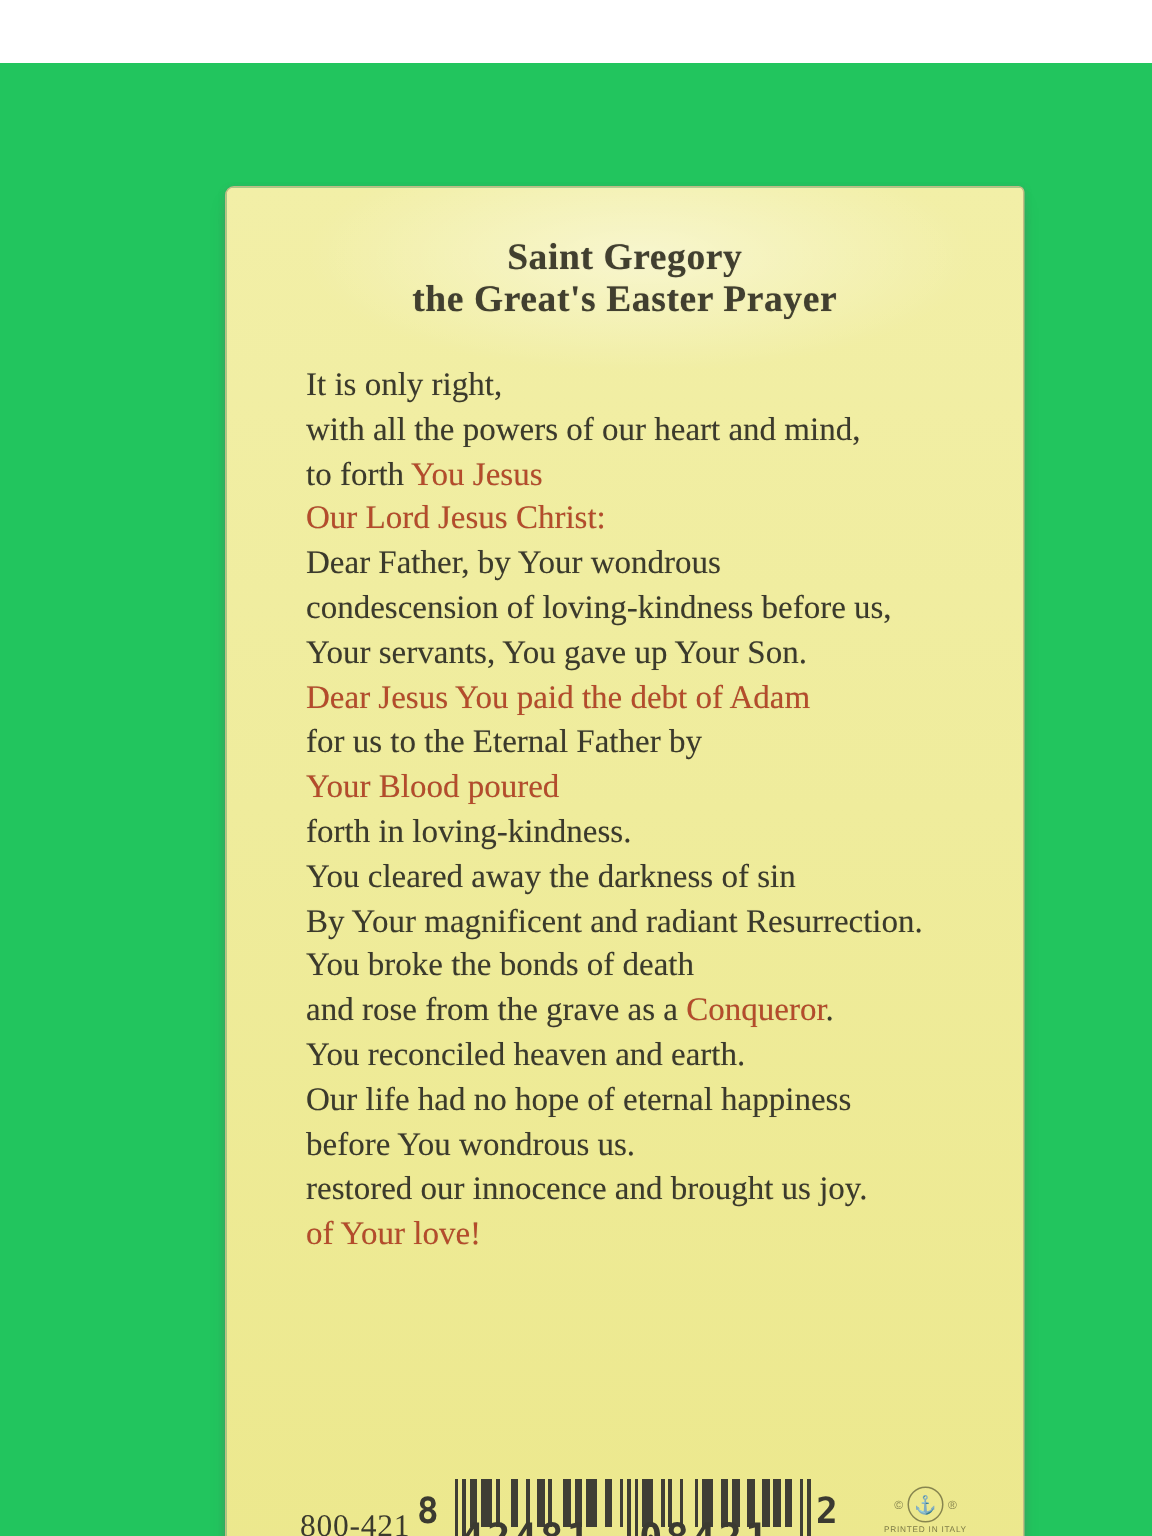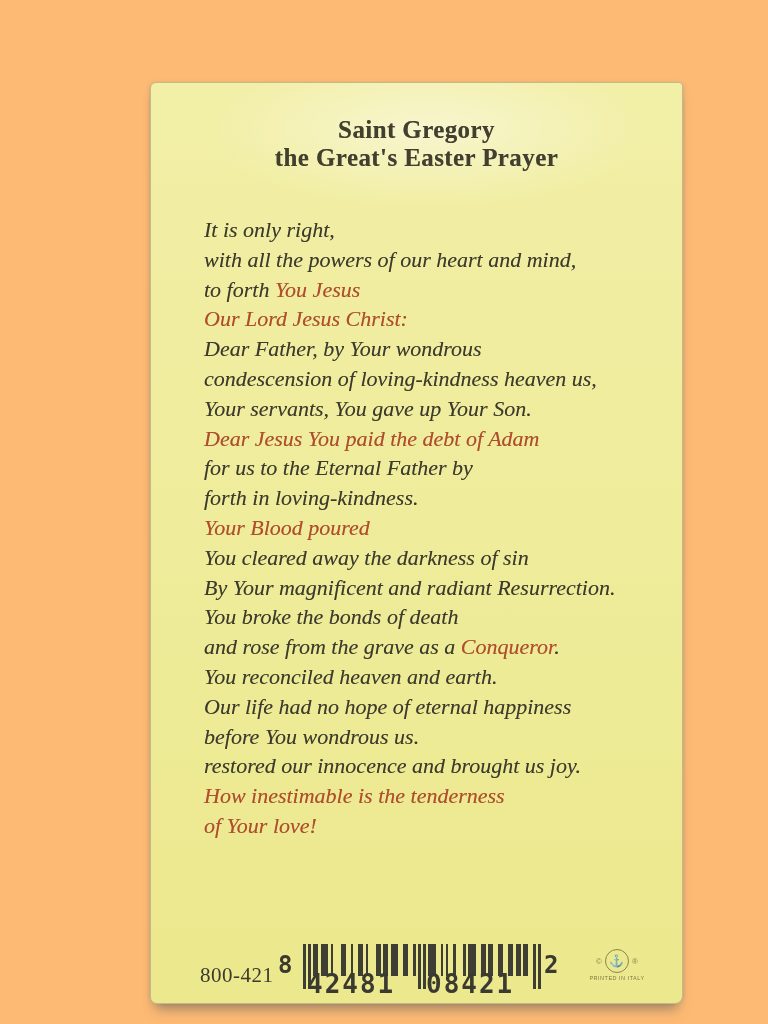--- a/index.html
+++ b/index.html
@@ -5,21 +5,22 @@
   html,body{margin:0;padding:0;}
   body{
     width:768px;height:1024px;
     background:#ffffff;
     font-family:"Liberation Serif","DejaVu Serif",serif;
     position:relative;
     overflow:hidden;
   }
   .photo{
     position:absolute;inset:0;
-    background:#fdba74;
+    background:#22c55e;
+    margin-top:42px;
   }
   .card{
     position:absolute;
     left:150px;top:82px;
     width:531px;height:920px;
     background:linear-gradient(180deg,#f2efa7 0%,#efec9c 45%,#ece88d 100%);
     border:1px solid #c2bb87;
     border-radius:6px 4px 8px 7px;
     box-shadow:
       0 10px 12px -5px rgba(90,90,90,.55),
@@ -39,23 +40,22 @@
     text-align:center;
     font-weight:bold;
     font-size:25px;
     line-height:28px;
     letter-spacing:.4px;
     color:#413f2f;
     text-shadow:0 0 .6px rgba(60,58,40,.55);
   }
   .prayer{
     position:absolute;
-    left:53px;top:132px;
+    left:53px;top:116px;
     width:460px;
-    font-style:italic;
     font-size:22px;
   }
   .pline{
     height:29.8px;
     line-height:29.8px;
     white-space:nowrap;
     text-shadow:0 0 .5px rgba(70,65,45,.4);
   }
   .footer-code{
     position:absolute;
@@ -125,35 +125,34 @@
       <div>Saint Gregory</div>
       <div>the Great's Easter Prayer</div>
     </div>
 
     <div class="prayer">
         <div class="pline"><span style="color: rgb(59, 58, 44);">It is only right,</span></div>
         <div class="pline"><span style="color: rgb(59, 58, 44);">with all the powers of our heart and mind,</span></div>
         <div class="pline"><span style="color: rgb(59, 58, 44);">to forth </span><span style="color: rgb(181, 75, 43);">You Jesus</span></div>
         <div class="pline"><span style="color: rgb(181, 75, 43);">Our Lord Jesus Christ:</span></div>
         <div class="pline"><span style="color: rgb(59, 58, 44);">Dear Father, by Your wondrous</span></div>
-        <div class="pline"><span style="color: rgb(59, 58, 44);">condescension of loving-kindness heaven us,</span></div>
+        <div class="pline"><span style="color: rgb(59, 58, 44);">condescension of loving-kindness before us,</span></div>
         <div class="pline"><span style="color: rgb(59, 58, 44);">Your servants, You gave up Your Son.</span></div>
         <div class="pline"><span style="color: rgb(181, 75, 43);">Dear Jesus You paid the debt of Adam</span></div>
         <div class="pline"><span style="color: rgb(59, 58, 44);">for us to the Eternal Father by</span></div>
+        <div class="pline"><span style="color: rgb(181, 75, 43);">Your Blood poured</span></div>
         <div class="pline"><span style="color: rgb(59, 58, 44);">forth in loving-kindness.</span></div>
-        <div class="pline"><span style="color: rgb(181, 75, 43);">Your Blood poured</span></div>
         <div class="pline"><span style="color: rgb(59, 58, 44);">You cleared away the darkness of sin</span></div>
         <div class="pline"><span style="color: rgb(59, 58, 44);">By Your magnificent and radiant Resurrection.</span></div>
         <div class="pline"><span style="color: rgb(59, 58, 44);">You broke the bonds of death</span></div>
         <div class="pline"><span style="color: rgb(59, 58, 44);">and rose from the grave as a </span><span style="color: rgb(181, 75, 43);">Conqueror</span><span style="color: rgb(59, 58, 44);">.</span></div>
         <div class="pline"><span style="color: rgb(59, 58, 44);">You reconciled heaven and earth.</span></div>
         <div class="pline"><span style="color: rgb(59, 58, 44);">Our life had no hope of eternal happiness</span></div>
         <div class="pline"><span style="color: rgb(59, 58, 44);">before You wondrous us.</span></div>
         <div class="pline"><span style="color: rgb(59, 58, 44);">restored our innocence and brought us joy.</span></div>
-        <div class="pline"><span style="color: rgb(181, 75, 43);">How inestimable is the tenderness</span></div>
         <div class="pline"><span style="color: rgb(181, 75, 43);">of Your love!</span></div>
       </div>
 
     <div class="footer-code">800-421</div>
 
     <div class="barcode">
       <svg id="barcode-svg" width="238" height="46" shape-rendering="crispEdges">
           <rect x="0.0" y="0" width="2.5" height="45" fill="#3f3e35"></rect>
           <rect x="5.0" y="0" width="2.5" height="45" fill="#3f3e35"></rect>
           <rect x="10.0" y="0" width="2.5" height="32" fill="#3f3e35"></rect>

